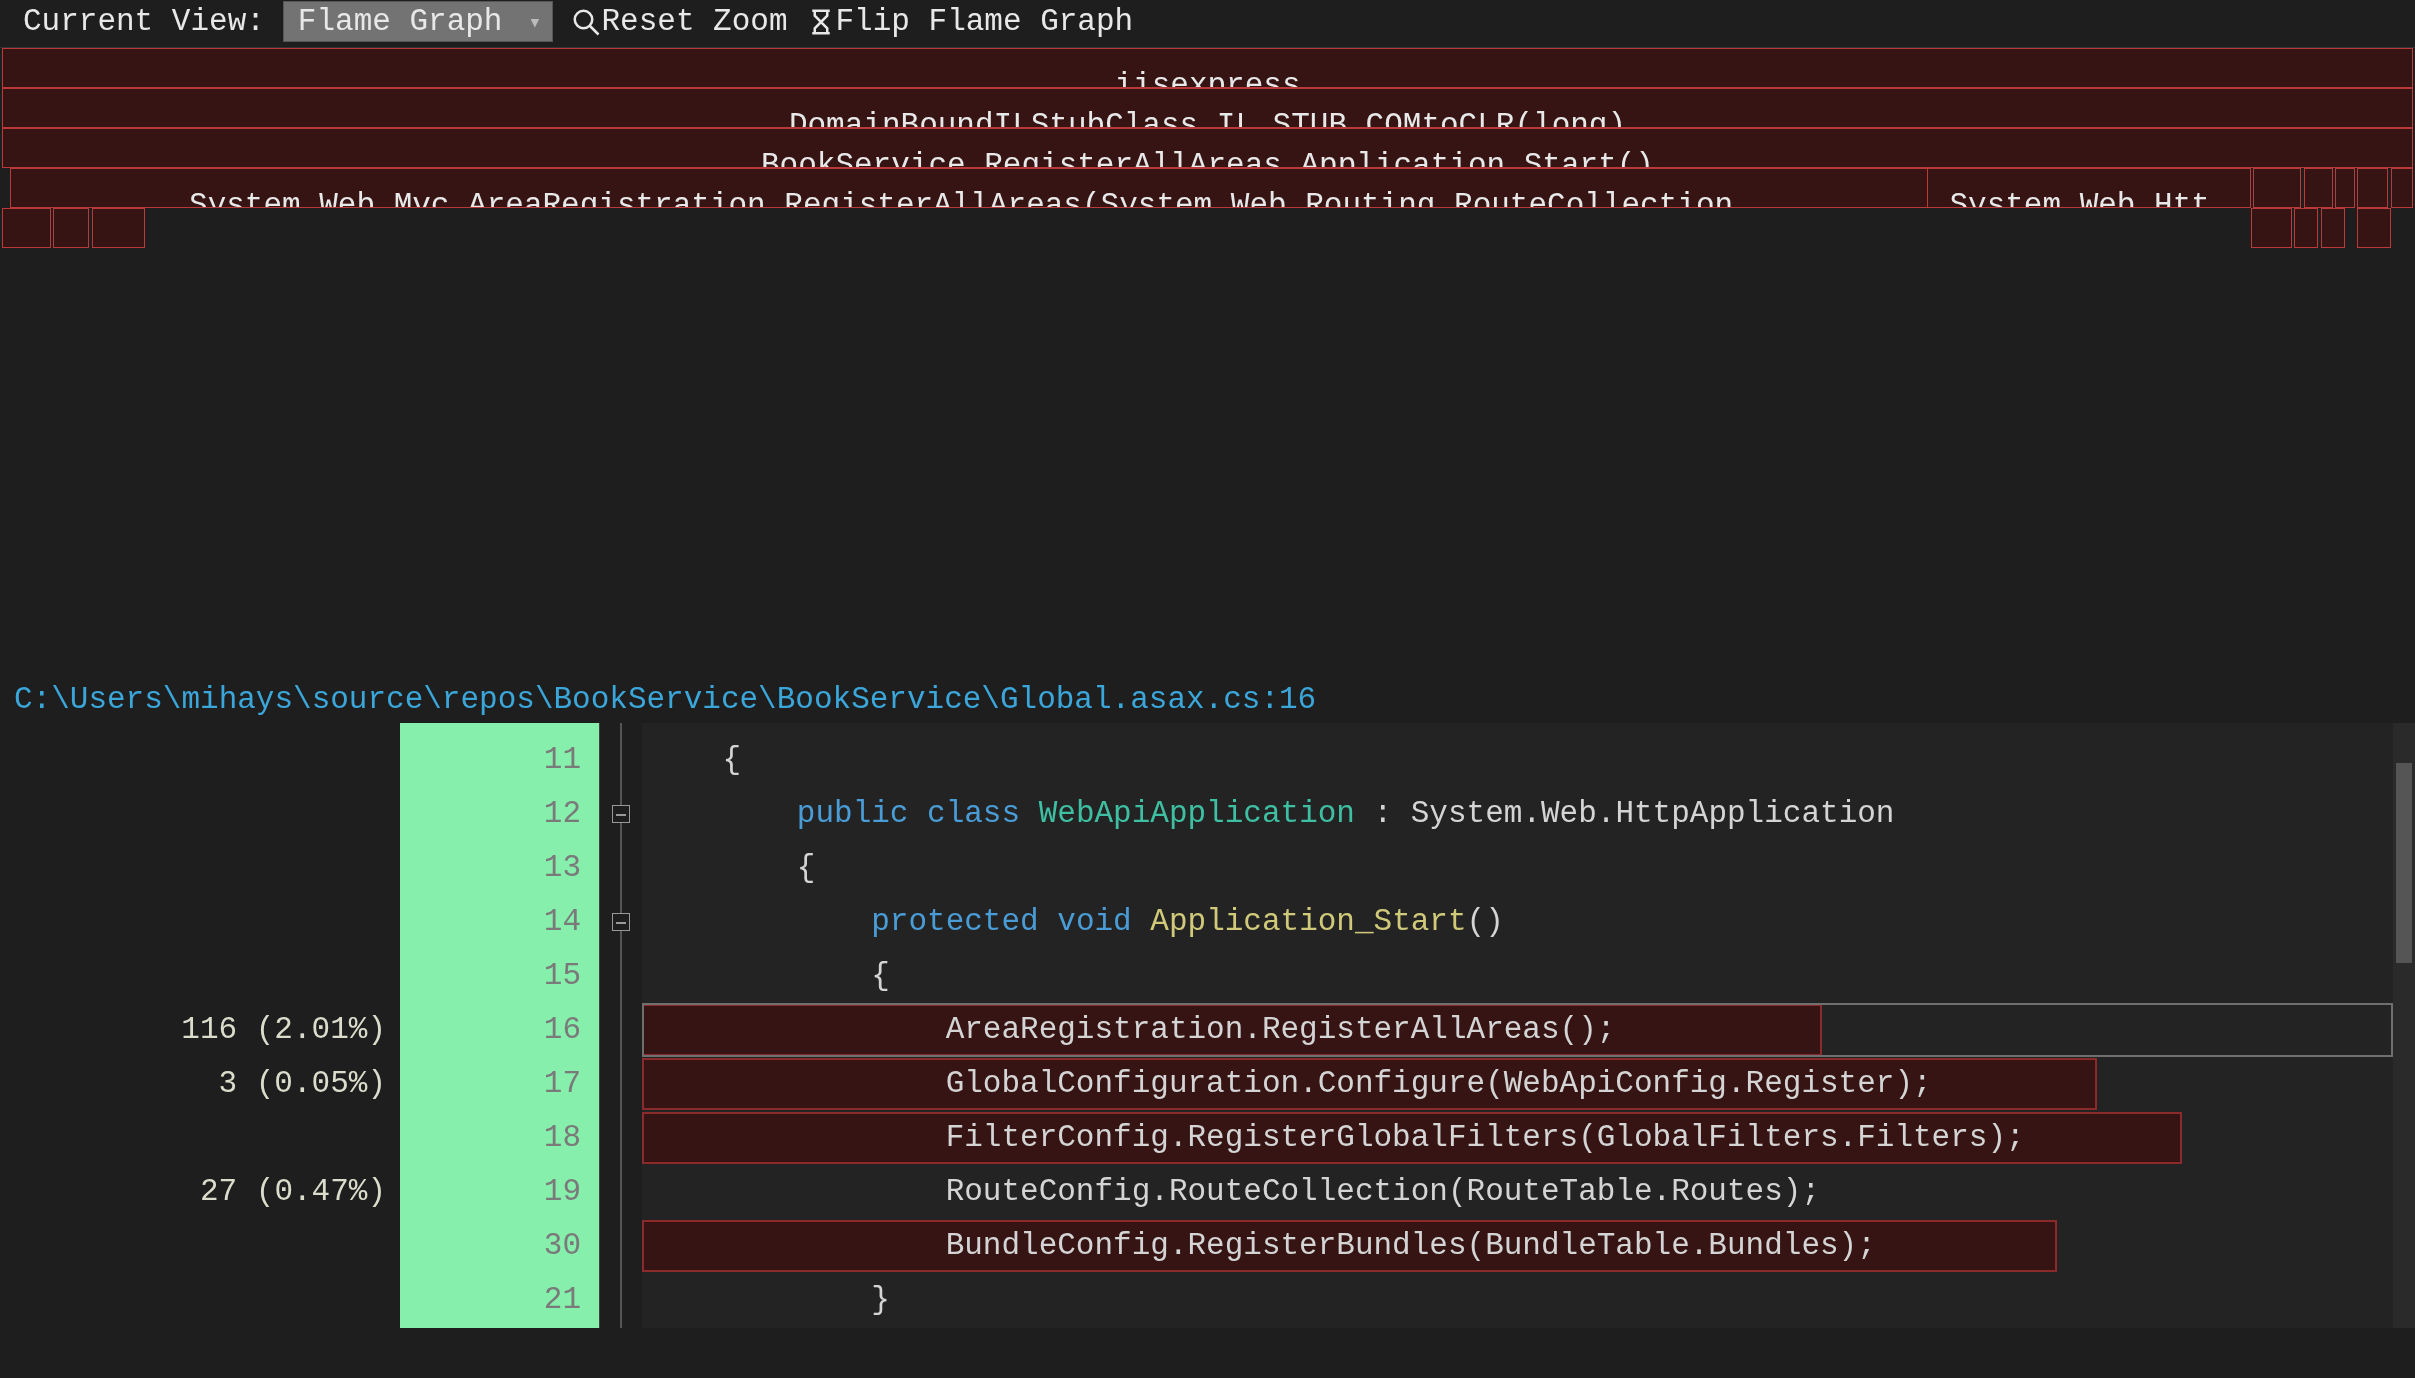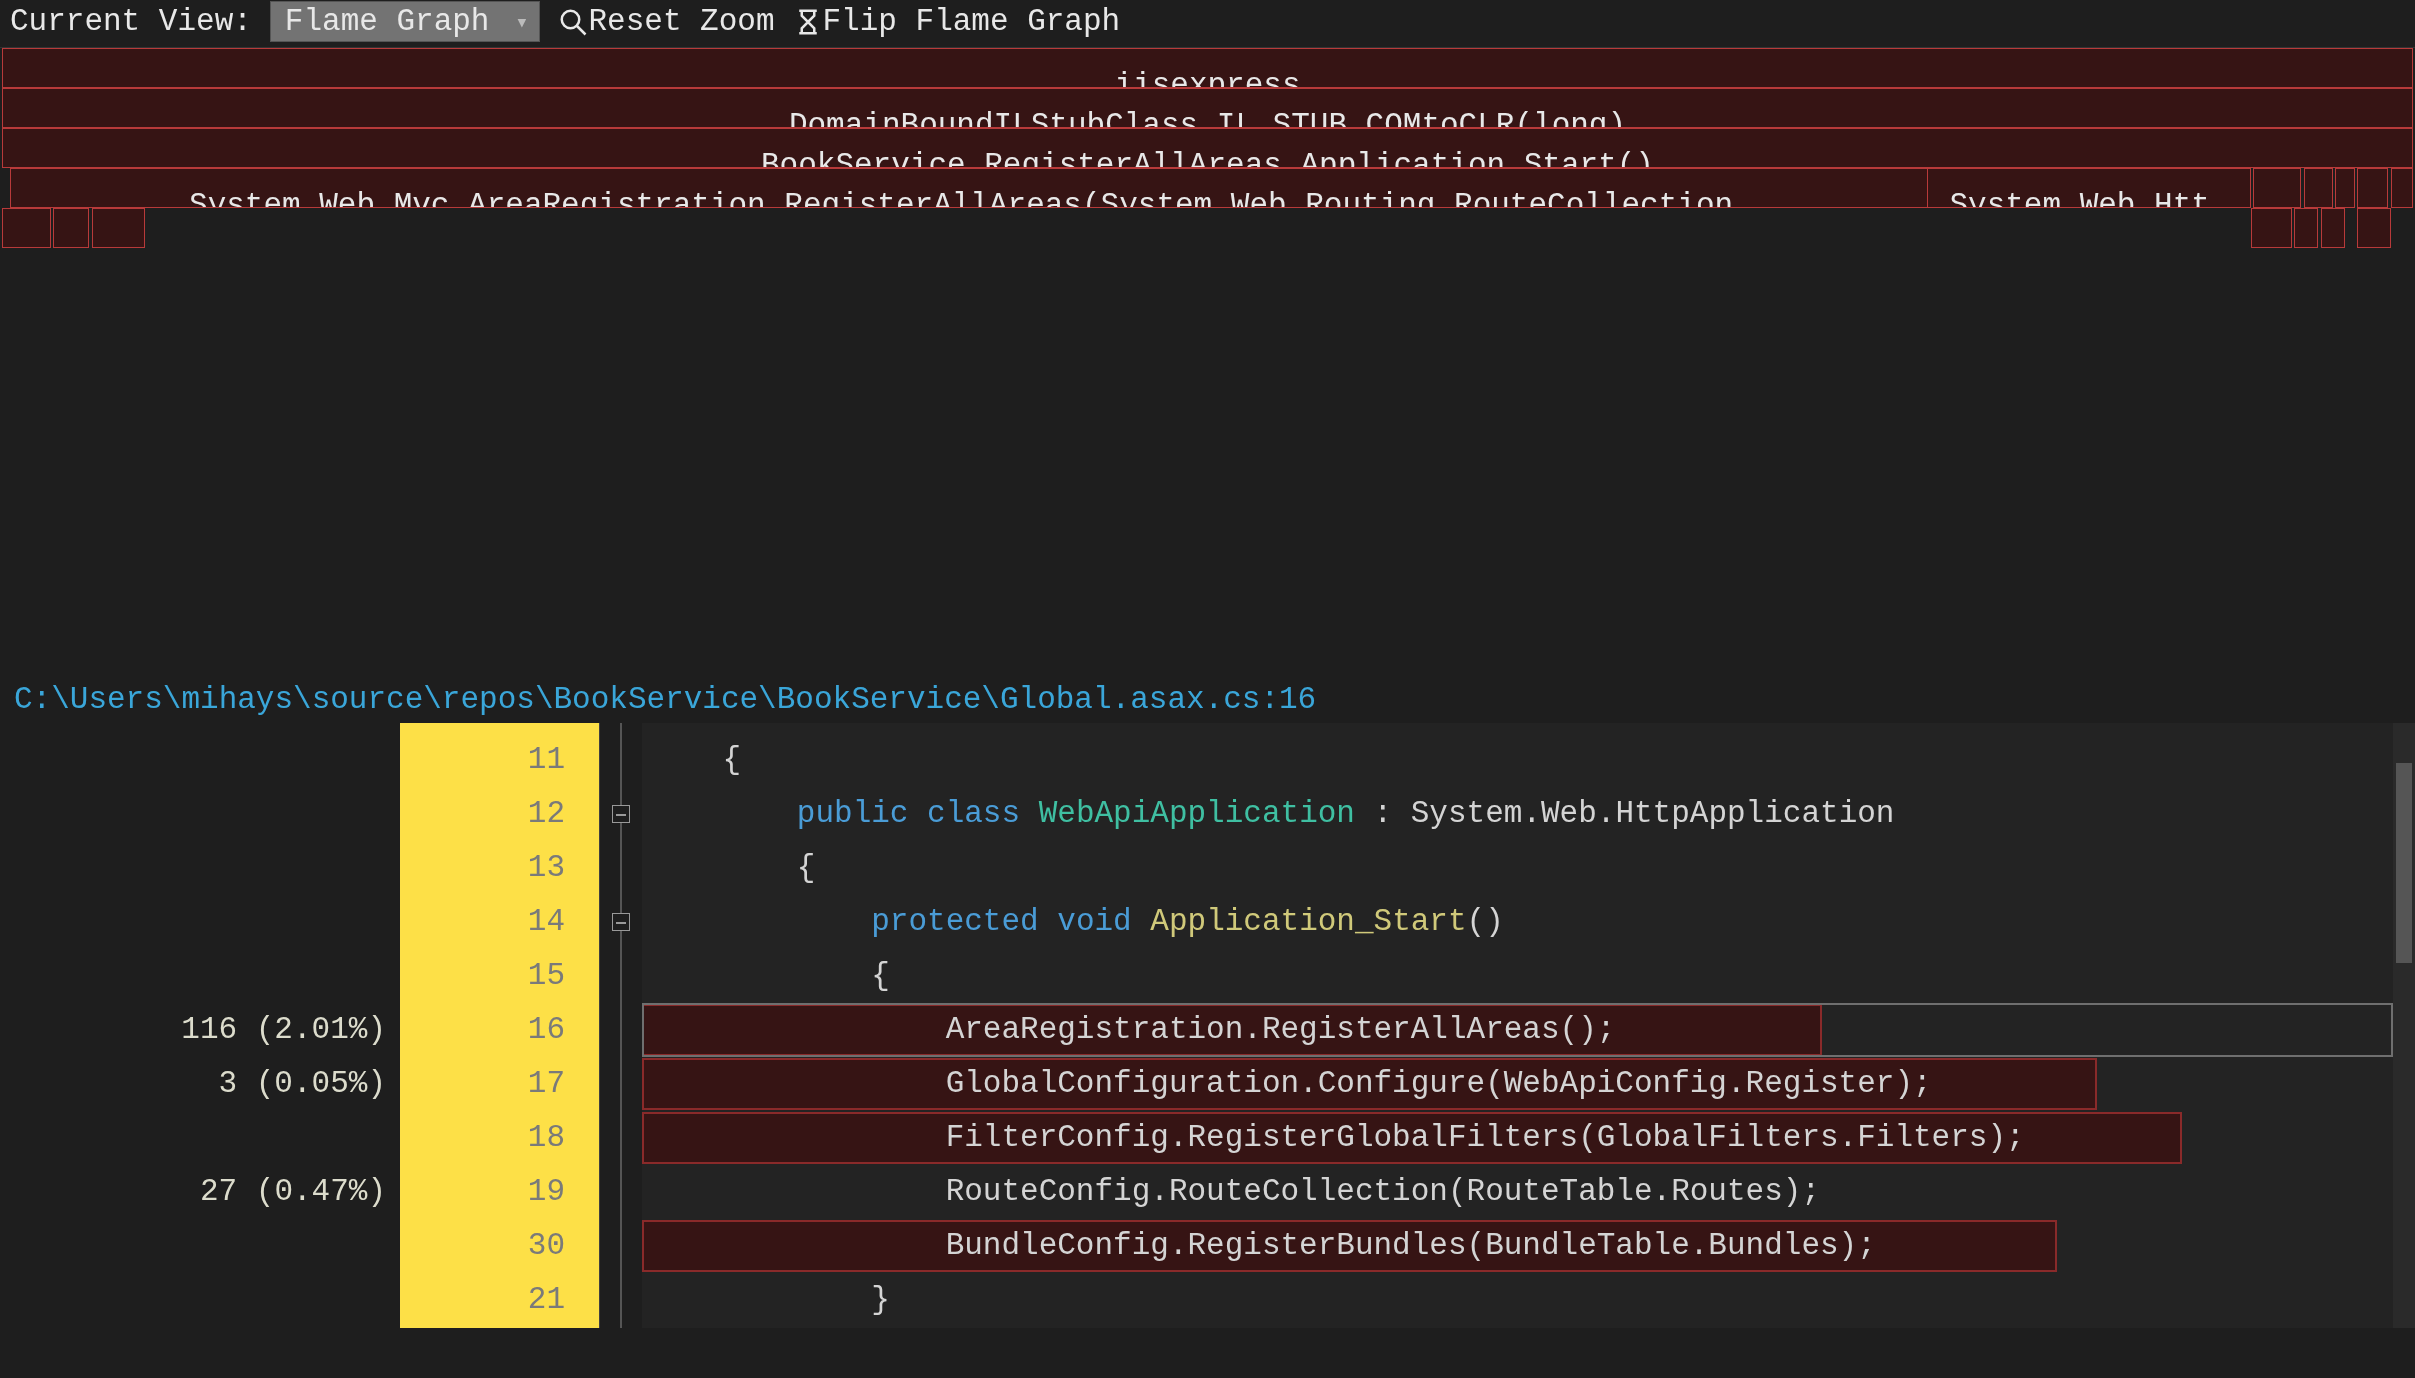--- a/index.html
+++ b/index.html
@@ -10,21 +10,21 @@
     font-family: "Consolas", "Courier New", monospace;
     color: #d4d4d4;
     overflow: hidden;
   }
 
   
   .toolbar {
     display: flex;
     align-items: center;
     gap: 18px;
-    padding: 4px 10px 8px 10px;
+    padding: 4px 10px 8px 23px;
     font-size: 31px;
     color: #e8e8e8;
     border-bottom: 1px solid #333;
   }
   .toolbar .label { white-space: nowrap; }
   .view-select {
     background: #737373;
     border: 1px solid #555;
     color: #e8e8e8;
     font: inherit;
@@ -89,23 +89,23 @@
   .metrics-col, .lineno-col, .fold-col, .code-col {
     padding-top: 10px;
   }
   .metrics-col {
     background: #1e1e1e;
     text-align: right;
     font-size: 31px;
     color: #dcdccc;
   }
   .lineno-col {
-    background: #fde047;
+    background: #86efac;
     text-align: right;
-    padding-right: 20px;
+    padding-right: 4px;
     font-size: 31px;
     color: #7a7a7a;
     border-right: 1px solid #404040;
   }
   .fold-col {
     background: #1e1e1e;
     position: relative;
   }
   .fold-col .vline {
     position: absolute; left: 20px; top: 0; bottom: 0;

